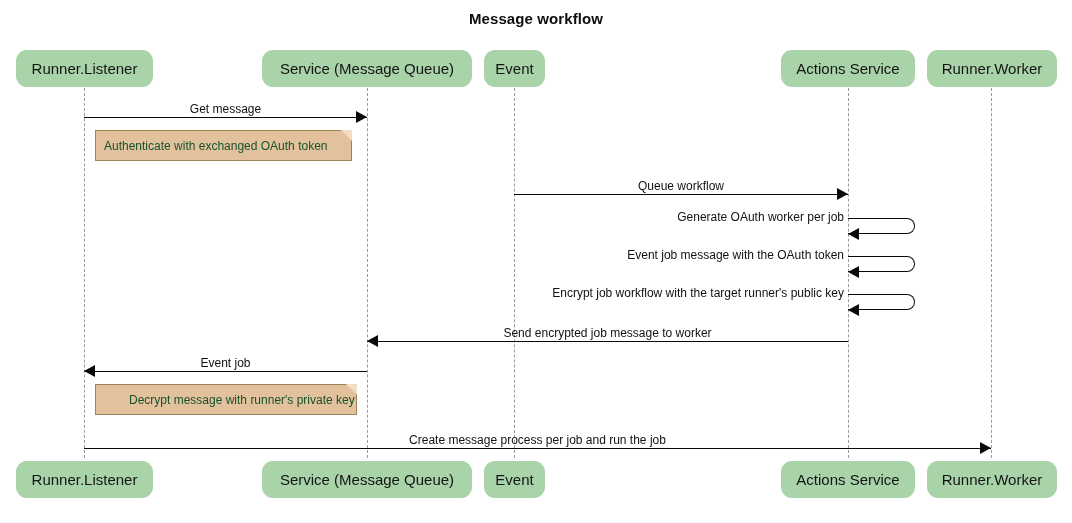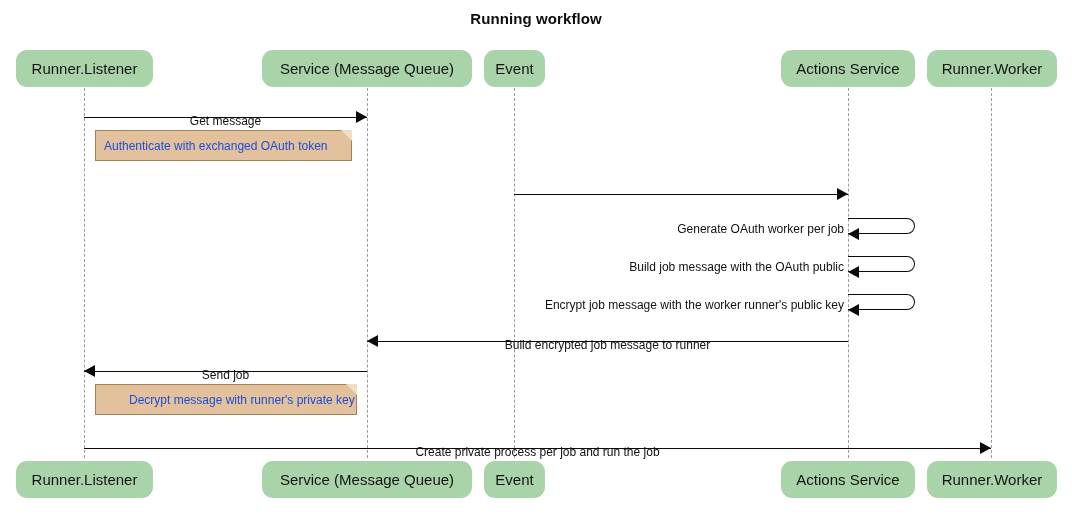--- a/index.html
+++ b/index.html
@@ -52,21 +52,20 @@
     height: 0;
     border-top: 1.6px solid #0a0a0a;
   }
   .msg-label {
     position: absolute;
     font-size: 12px;
     color: #111111;
     white-space: nowrap;
     text-align: center;
     line-height: 14px;
-    margin-top: 12px;
   }
   .arrowhead {
     position: absolute;
     width: 0;
     height: 0;
     border-top: 6px solid transparent;
     border-bottom: 6px solid transparent;
   }
   .arrowhead.right {
     border-left: 11px solid #0a0a0a;
@@ -82,42 +81,42 @@
     border-top-right-radius: 11px;
     border-bottom-right-radius: 11px;
     background: transparent;
   }
   .note {
     position: absolute;
     box-sizing: border-box;
     background: #e3c19c;
     border: 1px solid #a08258;
     font-size: 12px;
-    color: #1d4ed8;
+    color: #14532d;
     display: flex;
     align-items: center;
     white-space: nowrap;
     padding-left: 8px;
   }
   .note-fold {
     position: absolute;
     top: -1px;
     right: -1px;
     width: 0;
     height: 0;
     border-left: 11px solid transparent;
     border-top: 11px solid #f0ddc4;
   }
 </style>
 </head>
 <body>
 
 <div id="diagram-root">
 
-  <div id="diagram-title">Running workflow</div>
+  <div id="diagram-title">Message workflow</div>
 
   <div class="lifeline" style="left:84px;  top:88px;  height:370px;"></div>
   <div class="lifeline" style="left:367px; top:88px;  height:370px;"></div>
   <div class="lifeline" style="left:514px; top:88px;  height:370px;"></div>
   <div class="lifeline" style="left:848px; top:88px;  height:370px;"></div>
   <div class="lifeline" style="left:991px; top:88px;  height:370px;"></div>
 
   <div class="actor-box" style="left:16px;  top:50px; width:137px;">
       <span>Runner.Listener</span>
     </div>
@@ -136,49 +135,50 @@
 
   <div class="msg-label" style="left:84px; top:102px; width:283px;">Get message</div>
   <div class="msg-line" style="left:84px; top:117px; width:283px;"></div>
   <div class="arrowhead right" style="left:356px; top:111px;"></div>
 
   <div class="note" style="left:95px; top:130px; width:257px; height:31px;">
     <span>Authenticate with exchanged OAuth token</span>
     <span class="note-fold"></span>
   </div>
 
+  <div class="msg-label" style="left:514px; top:179px; width:334px;">Queue workflow</div>
   <div class="msg-line" style="left:514px; top:194px; width:334px;"></div>
   <div class="arrowhead right" style="left:837px; top:188px;"></div>
 
   <div class="msg-label" style="left:548px; top:210px; width:296px; text-align:right;">Generate OAuth worker per job</div>
   <div class="self-loop" style="left:848px; top:218px; width:67px; height:16px;"></div>
   <div class="arrowhead left" style="left:848px; top:228px;"></div>
 
-  <div class="msg-label" style="left:480px; top:248px; width:364px; text-align:right;">Build job message with the OAuth public</div>
+  <div class="msg-label" style="left:480px; top:248px; width:364px; text-align:right;">Event job message with the OAuth token</div>
   <div class="self-loop" style="left:848px; top:256px; width:67px; height:16px;"></div>
   <div class="arrowhead left" style="left:848px; top:266px;"></div>
 
-  <div class="msg-label" style="left:380px; top:286px; width:464px; text-align:right;">Encrypt job message with the worker runner's public key</div>
+  <div class="msg-label" style="left:380px; top:286px; width:464px; text-align:right;">Encrypt job workflow with the target runner's public key</div>
   <div class="self-loop" style="left:848px; top:294px; width:67px; height:16px;"></div>
   <div class="arrowhead left" style="left:848px; top:304px;"></div>
 
-  <div class="msg-label" style="left:367px; top:326px; width:481px;">Build encrypted job message to runner</div>
+  <div class="msg-label" style="left:367px; top:326px; width:481px;">Send encrypted job message to worker</div>
   <div class="msg-line" style="left:367px; top:341px; width:481px;"></div>
   <div class="arrowhead left" style="left:367px; top:335px;"></div>
 
-  <div class="msg-label" style="left:84px; top:356px; width:283px;">Send job</div>
+  <div class="msg-label" style="left:84px; top:356px; width:283px;">Event job</div>
   <div class="msg-line" style="left:84px; top:371px; width:283px;"></div>
   <div class="arrowhead left" style="left:84px; top:365px;"></div>
 
   <div class="note" style="left:95px; top:384px; width:262px; height:31px;padding-left:33px;">
     <span>Decrypt message with runner's private key</span>
     <span class="note-fold"></span>
   </div>
 
-  <div class="msg-label" style="left:84px; top:433px; width:907px;">Create private process per job and run the job</div>
+  <div class="msg-label" style="left:84px; top:433px; width:907px;">Create message process per job and run the job</div>
   <div class="msg-line" style="left:84px; top:448px; width:907px;"></div>
   <div class="arrowhead right" style="left:980px; top:442px;"></div>
 
   <div class="actor-box" style="left:16px;  top:461px; width:137px;">
       <span>Runner.Listener</span>
     </div>
   <div class="actor-box" style="left:262px; top:461px; width:210px;">
       <span>Service (Message Queue)</span>
     </div>
   <div class="actor-box" style="left:484px; top:461px; width:61px;">

